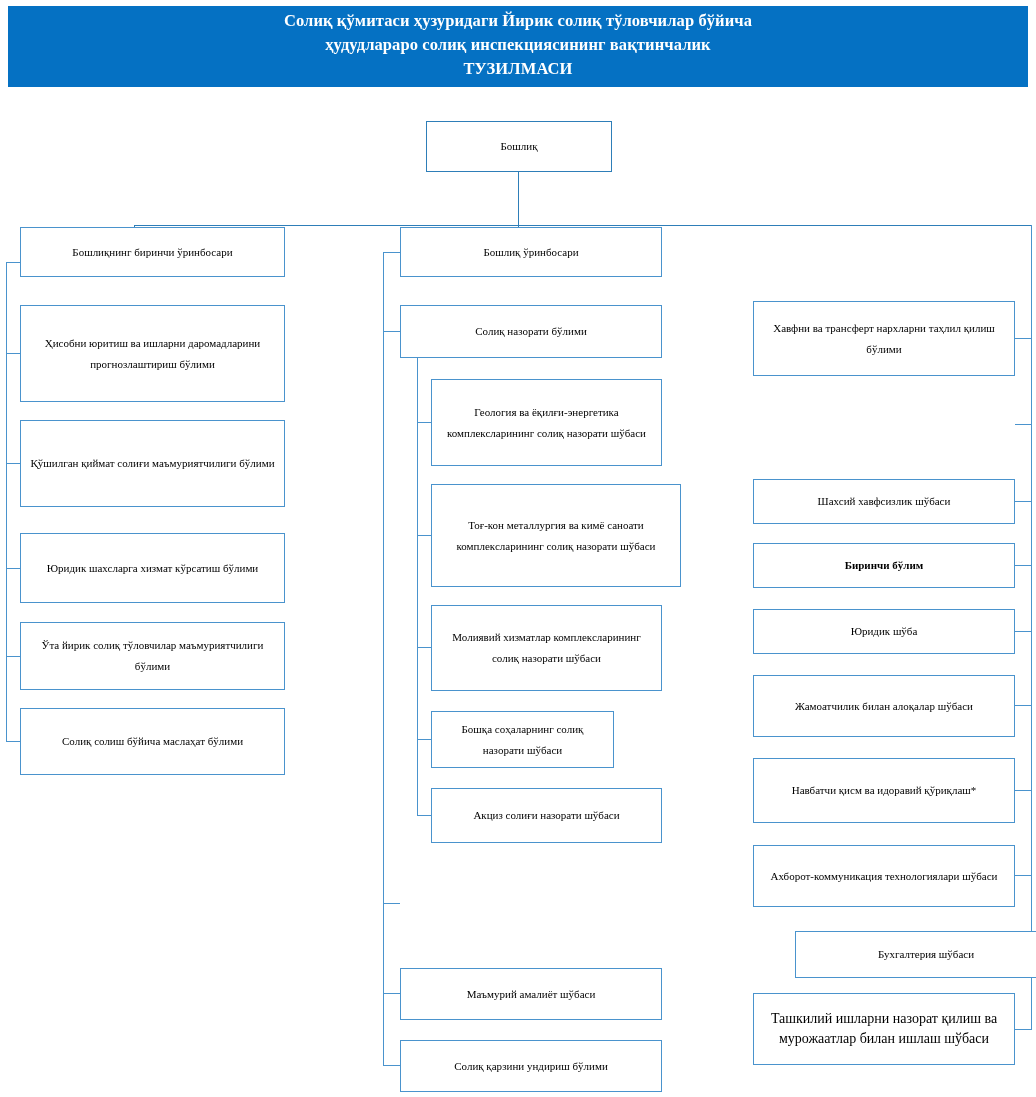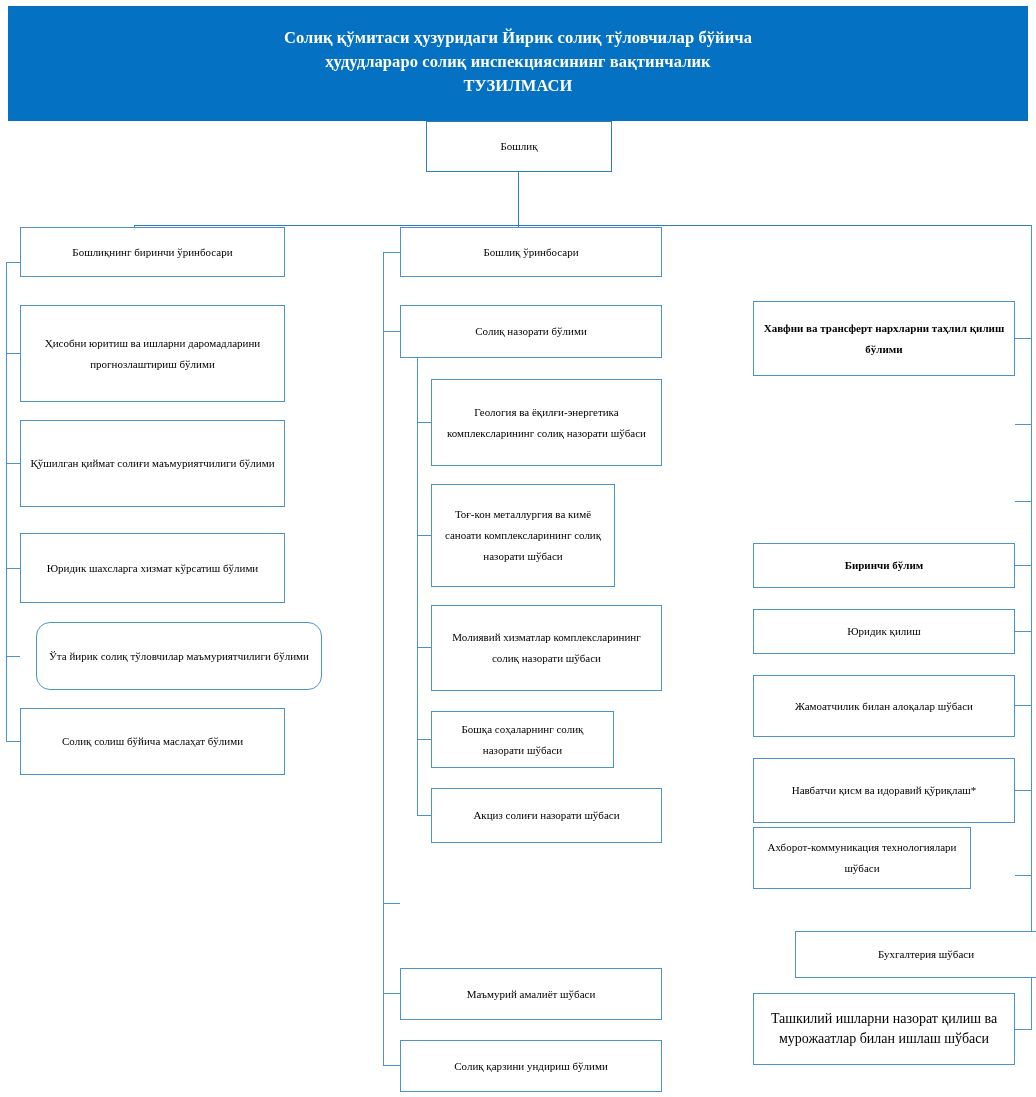--- a/index.html
+++ b/index.html
@@ -14,21 +14,21 @@
     width:1036px;
     height:1097px;
     overflow:hidden;
     background:#ffffff;
   }
 
   
   .banner{
     position:absolute;
     left:8px; top:6px;
-    width:1020px; height:115px;
+    width:1020px; height:81px;
     background:#0571C3;
     display:flex;
     flex-direction:column;
     align-items:center;
     justify-content:center;
     box-sizing:border-box;
     padding:4px 40px 8px 40px;
   }
   .banner .line{
     color:#ffffff;
@@ -106,21 +106,21 @@
   <div class="box" style="left:20px;top:420px;width:265px;height:87px;">
     <span>Қўшилган қиймат солиғи маъмуриятчилиги бўлими</span>
   </div>
   <div class="ln h" style="left:6px;top:463px;width:14px;height:1.4px;"></div>
 
   <div class="box" style="left:20px;top:533px;width:265px;height:70px;">
     <span>Юридик шахсларга хизмат кўрсатиш бўлими</span>
   </div>
   <div class="ln h" style="left:6px;top:568px;width:14px;height:1.4px;"></div>
 
-  <div class="box" style="left:36px;top:622px;width:286px;height:68px;border-radius:14px;">
+  <div class="box" style="left:20px;top:622px;width:265px;height:68px;">
     <span>Ўта йирик солиқ тўловчилар маъмуриятчилиги бўлими</span>
   </div>
   <div class="ln h" style="left:6px;top:656px;width:14px;height:1.4px;"></div>
 
   <div class="box" style="left:20px;top:708px;width:265px;height:67px;">
     <span>Солиқ солиш бўйича маслаҳат бўлими</span>
   </div>
   <div class="ln h" style="left:6px;top:741px;width:14px;height:1.4px;"></div>
 
   <div class="box" style="left:400px;top:227px;width:262px;height:50px;">
@@ -135,21 +135,21 @@
   </div>
   <div class="ln h" style="left:383px;top:331px;width:17px;height:1.4px;"></div>
 
   <div class="ln v" style="left:417px;top:358px;width:1.4px;height:457px;"></div>
 
   <div class="box" style="left:431px;top:379px;width:231px;height:87px;">
     <span>Геология ва ёқилғи-энергетика комплексларининг солиқ назорати шўбаси</span>
   </div>
   <div class="ln h" style="left:417px;top:422px;width:14px;height:1.4px;"></div>
 
-  <div class="box" style="left:431px;top:484px;width:184px;height:103px;">
+  <div class="box" style="left:431px;top:484px;width:250px;height:103px;">
     <span>Тоғ-кон металлургия ва кимё саноати комплексларининг солиқ назорати шўбаси</span>
   </div>
   <div class="ln h" style="left:417px;top:535px;width:14px;height:1.4px;"></div>
 
   <div class="box" style="left:431px;top:605px;width:231px;height:86px;">
     <span>Молиявий хизматлар комплексларининг солиқ назорати шўбаси</span>
   </div>
   <div class="ln h" style="left:417px;top:647px;width:14px;height:1.4px;"></div>
 
   <div class="box" style="left:431px;top:711px;width:183px;height:57px;">
@@ -167,50 +167,53 @@
   <div class="box" style="left:400px;top:968px;width:262px;height:52px;">
     <span>Маъмурий амалиёт шўбаси</span>
   </div>
   <div class="ln h" style="left:383px;top:993px;width:17px;height:1.4px;"></div>
 
   <div class="box" style="left:400px;top:1040px;width:262px;height:52px;">
     <span>Солиқ қарзини ундириш бўлими</span>
   </div>
   <div class="ln h" style="left:383px;top:1065px;width:17px;height:1.4px;"></div>
 
-  <div class="box" style="left:753px;top:301px;width:262px;height:75px;font-weight:bold;">
+  <div class="box" style="left:753px;top:301px;width:262px;height:75px;">
     <span>Хавфни ва трансферт нархларни таҳлил қилиш бўлими</span>
   </div>
   <div class="ln h" style="left:1015px;top:338px;width:17px;height:1.4px;"></div>
 
   <div class="ln h" style="left:1015px;top:424px;width:17px;height:1.4px;"></div>
 
+  <div class="box" style="left:753px;top:479px;width:262px;height:45px;">
+    <span>Шахсий хавфсизлик шўбаси</span>
+  </div>
   <div class="ln h" style="left:1015px;top:501px;width:17px;height:1.4px;"></div>
 
   <div class="box" style="left:753px;top:543px;width:262px;height:45px;font-weight:bold;">
     <span>Биринчи бўлим</span>
   </div>
   <div class="ln h" style="left:1015px;top:565px;width:17px;height:1.4px;"></div>
 
   <div class="box" style="left:753px;top:609px;width:262px;height:45px;">
-    <span>Юридик қилиш</span>
+    <span>Юридик шўба</span>
   </div>
   <div class="ln h" style="left:1015px;top:631px;width:17px;height:1.4px;"></div>
 
   <div class="box" style="left:753px;top:675px;width:262px;height:62px;">
     <span>Жамоатчилик билан алоқалар шўбаси</span>
   </div>
   <div class="ln h" style="left:1015px;top:705px;width:17px;height:1.4px;"></div>
 
   <div class="box" style="left:753px;top:758px;width:262px;height:65px;">
     <span>Навбатчи қисм ва идоравий қўриқлаш*</span>
   </div>
   <div class="ln h" style="left:1015px;top:790px;width:17px;height:1.4px;"></div>
 
-  <div class="box" style="left:753px;top:827px;width:218px;height:62px;">
+  <div class="box" style="left:753px;top:845px;width:262px;height:62px;">
     <span>Ахборот-коммуникация технологиялари шўбаси</span>
   </div>
   <div class="ln h" style="left:1015px;top:875px;width:17px;height:1.4px;"></div>
 
   <div class="box" style="left:795px;top:931px;width:262px;height:47px;">
     <span>Бухгалтерия шўбаси</span>
   </div>
   <div class="ln h" style="left:1015px;top:954px;width:17px;height:1.4px;"></div>
 
   <div class="box" style="left:753px;top:993px;width:262px;height:72px;font-size:14px;line-height:20px;">

